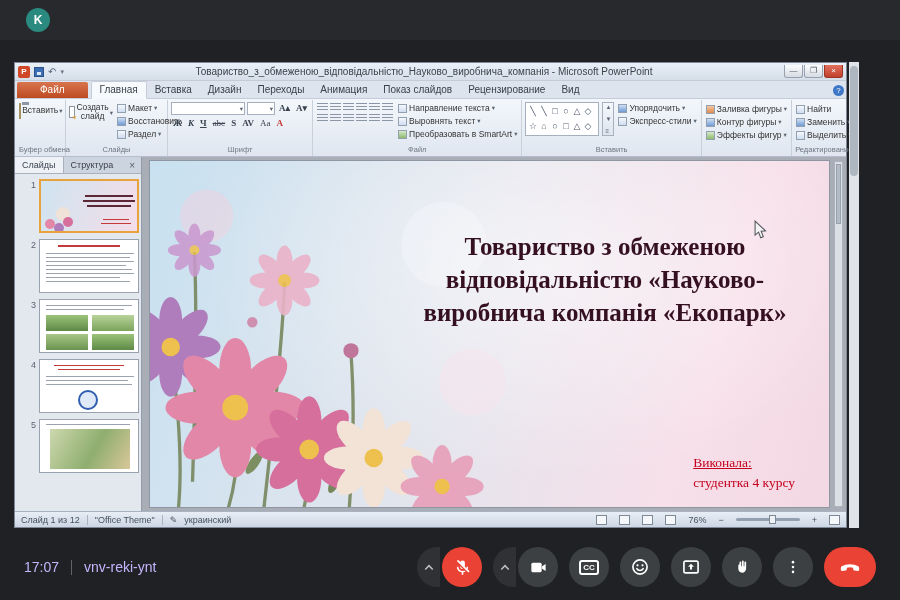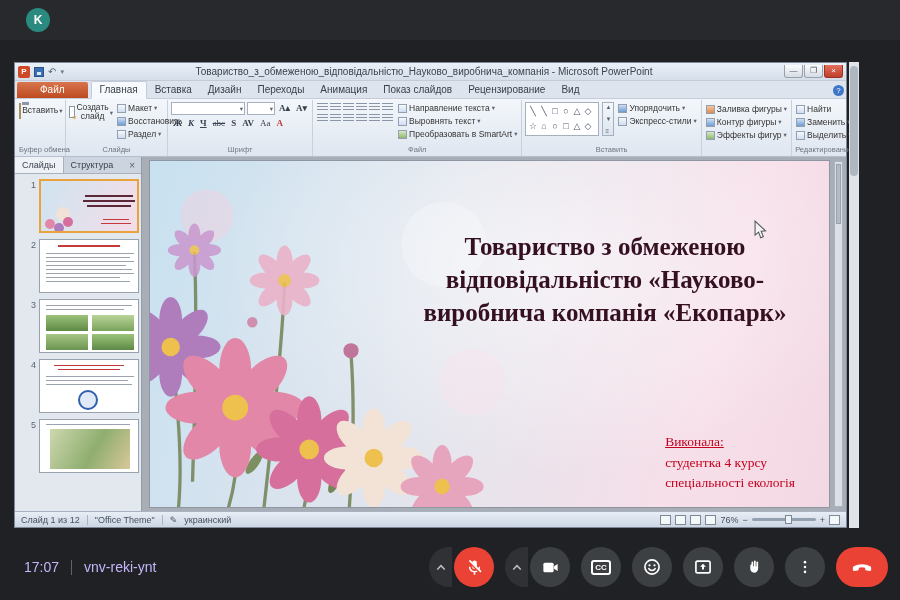--- a/index.html
+++ b/index.html
@@ -51,21 +51,21 @@
   .combo{height:13px;border:1px solid #a6b0bf;background:#fff;display:flex;align-items:center;justify-content:flex-end;padding:0 1px}
   .combo .caret{margin-left:auto}
   .glyphbtn{font-size:9px;color:#3a4350;padding:0 2px;line-height:13px;font-family:"Liberation Serif",serif;font-weight:bold}
   .pi{width:11px;height:9px;background:repeating-linear-gradient(#8a95a5 0 1px,transparent 1px 3px);margin:1px}
   .pirow{display:flex}
   .shapes-box{width:74px;height:34px;background:#fff;border:1px solid #a6b0bf;display:flex;flex-wrap:wrap;align-content:flex-start;padding:1px;font-size:9px;color:#4a5668;line-height:15px}
   .shapes-box span{width:11px;text-align:center}
   .shape-scroll{display:flex;flex-direction:column;justify-content:space-between;height:34px;font-size:6px;color:#5a6474;border:1px solid #a6b0bf;background:linear-gradient(#f4f8fc,#dde5ef);padding:1px 2px}
   .statusbar{height:16px;background:linear-gradient(#e8eef6,#ccd6e3);border-top:1px solid #a8b2c0;display:flex;align-items:center;font-size:9px;color:#46505e;padding:0 6px;gap:7px;flex:0 0 auto}
   .sb-sep{width:1px;height:10px;background:#a8b2c0}
-  .sb-right{margin-left:auto;display:flex;align-items:center;gap:4px}
+  .sb-right{margin-left:auto;display:flex;align-items:center;gap:12px}
   .view-ico{width:11px;height:10px;border:1px solid #7e8896;background:#f5f8fb}
   .zoom-slider{width:64px;height:3px;background:#93a0af;border-radius:2px;position:relative}
   .zoom-thumb{position:absolute;left:52%;top:-3px;width:7px;height:9px;background:#eef2f7;border:1px solid #7e8896}
   .zs-btn{font-size:9px;color:#46505e;line-height:10px}
 
   
   .work{flex:1;display:flex;min-height:0;background:#a9aeb6}
   .left-panel{width:127px;background:#e3e8ee;border-right:1px solid #939cab;display:flex;flex-direction:column}
   .panel-tabs{height:17px;display:flex;background:#ccd4df;border-bottom:1px solid #a8b1bd;font-size:9px;color:#3c434e;flex:0 0 auto}
   .ptab{padding:0 7px;display:flex;align-items:center}
@@ -94,21 +94,21 @@
   .v-thumb{position:absolute;left:1px;right:1px;top:2px;height:60px;background:#b3bbc6;border:1px solid #97a0ac}
 
   
   .share-scroll{position:absolute;left:849px;top:62px;width:10px;height:466px;background:#e0e4e9}
   .share-thumb{position:absolute;left:1px;right:1px;top:4px;height:110px;background:#aeb6c0;border-radius:4px}
 
   
   .bottom-bar{position:absolute;left:0;right:0;bottom:0;height:66px;background:#202124}
   .meet-info{position:absolute;left:24px;top:50%;transform:translateY(-50%);display:flex;align-items:center;gap:12px;color:#c4b5fd;font-size:14px}
   .info-sep{width:1px;height:15px;background:#5f6368}
-  .controls{position:absolute;right:12px;top:50%;transform:translateY(-50%);display:flex;align-items:center;gap:11px}
+  .controls{position:absolute;right:24px;top:50%;transform:translateY(-50%);display:flex;align-items:center;gap:11px}
   .ctl{width:40px;height:40px;border-radius:50%;background:#3c4043;display:flex;align-items:center;justify-content:center;flex:0 0 auto}
   .ctl.red{background:#ea4335}
   .combo-ctl{display:flex;align-items:center;gap:2px}
   .chev-seg{width:23px;height:40px;background:#303134;border-radius:20px 0 0 20px;display:flex;align-items:center;justify-content:center}
   .endcall{width:52px;height:40px;border-radius:20px;background:#ea4335;display:flex;align-items:center;justify-content:center}
   .cc-badge{border:2px solid #fff;border-radius:3px;padding:0 2px;font-size:8px;font-weight:bold;color:#fff;line-height:11px}
 </style>
 </head>
 <body>
 
@@ -449,21 +449,20 @@
             <use href="#fl8" transform="translate(178,286) scale(1.6)" fill="#d76f9c"></use>
             <use href="#fl8" transform="translate(246,295) scale(1.5)" fill="#f2e3d6"></use>
             <use href="#fl8" transform="translate(318,325) scale(1.25)" fill="#e7a4bd"></use>
           </svg>
 
           <div class="slide-title">Товариство з обмеженою відповідальністю «Науково-виробнича компанія «Екопарк»</div>
 
           <div class="slide-author">
             <div class="u">Виконала:</div>
             <div>студентка 4 курсу</div>
-            <div>спеціальності екологія</div>
           </div>
 
           <svg class="cursor" viewBox="0 0 12 18">
             <path d="M1 1 L1 14 L4.2 11.2 L6.2 16.4 L8.6 15.4 L6.6 10.4 L10.6 10 Z" fill="#f5f5f5" stroke="#55585e" stroke-width="1"></path>
           </svg>
         </div>
 
         <div class="v-scroll">
             <div class="v-thumb"></div>
           </div>

